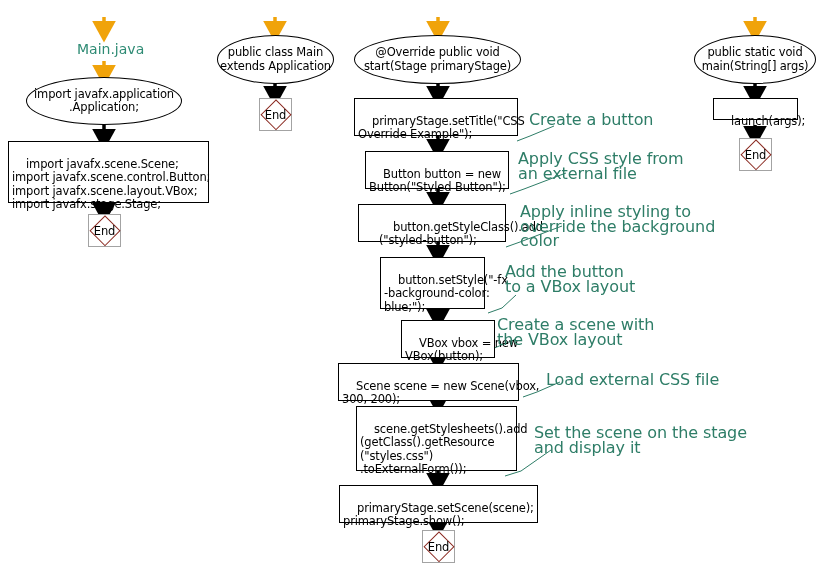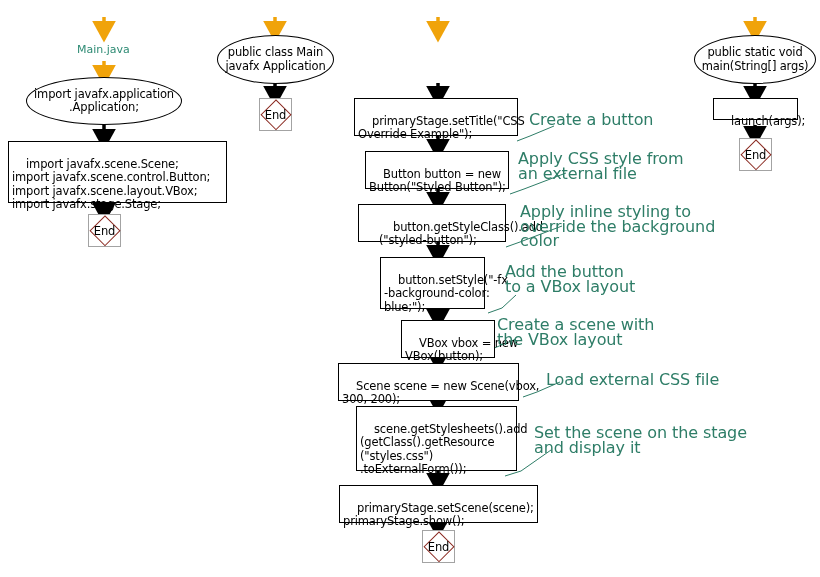--- a/index.html
+++ b/index.html
@@ -89,21 +89,21 @@
     line-height: 12px;
     color: #000000;
     letter-spacing: -0.2px;
     background: transparent;
   }
 
   
   .file-label {
     position: absolute;
     color: #2e8b74;
-    font-size: 11px;
+    font-size: 14px;
     line-height: 13px;
     white-space: pre;
   }
 
   
   .note {
     position: absolute;
     color: #2e7d67;
     font-size: 16px;
     line-height: 14.5px;
@@ -160,42 +160,46 @@
     <polyline points="505,476 521,471 551,450" fill="none" stroke="#2e7d67" stroke-width="1"></polyline>
   </svg>
 
   <div class="file-label" style="left:77px; top:43px;">Main.java</div>
 
   <div class="node ellipse" style="left:26px; top:77px; width:156px; height:48px;">
     <span>import javafx.application
 .Application;</span>
   </div>
 
-  <div class="node proc" style="left:8px; top:141px; width:219px; height:62px;">
+  <div class="node proc" style="left:8px; top:141px; width:201px; height:62px;">
     <span>import javafx.scene.Scene;
 import javafx.scene.control.Button;
 import javafx.scene.layout.VBox;
 import javafx.stage.Stage;</span>
   </div>
 
   <div class="end-node" style="left:88px; top:214px; width:33px; height:33px;">
     <span class="diamond"></span>
     <span class="end-label">End</span>
   </div>
 
   <div class="node ellipse" style="left:217px; top:35px; width:117px; height:49px;">
     <span>public class Main
-javafx Application</span>
+extends Application</span>
   </div>
 
   <div class="end-node" style="left:259px; top:98px; width:33px; height:33px;">
     <span class="diamond"></span>
     <span class="end-label">End</span>
   </div>
 
+  <div class="node ellipse" style="left:354px; top:35px; width:167px; height:49px;">
+    <span>@Override public void
+start(Stage primaryStage)</span>
+  </div>
 
   <div class="node proc" style="left:354px; top:98px; width:164px; height:38px;">
     <span>primaryStage.setTitle("CSS
 Override Example");</span>
   </div>
 
   <div class="node proc" style="left:365px; top:151px; width:144px; height:38px;">
     <span>Button button = new
 Button("Styled Button");</span>
   </div>

